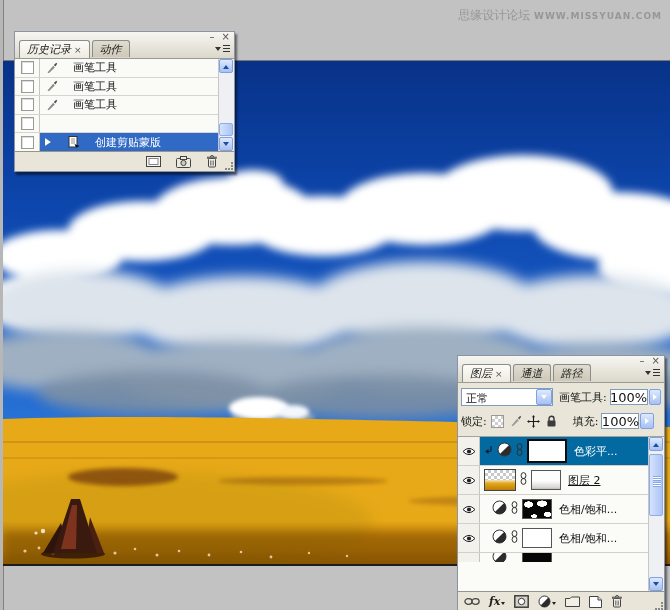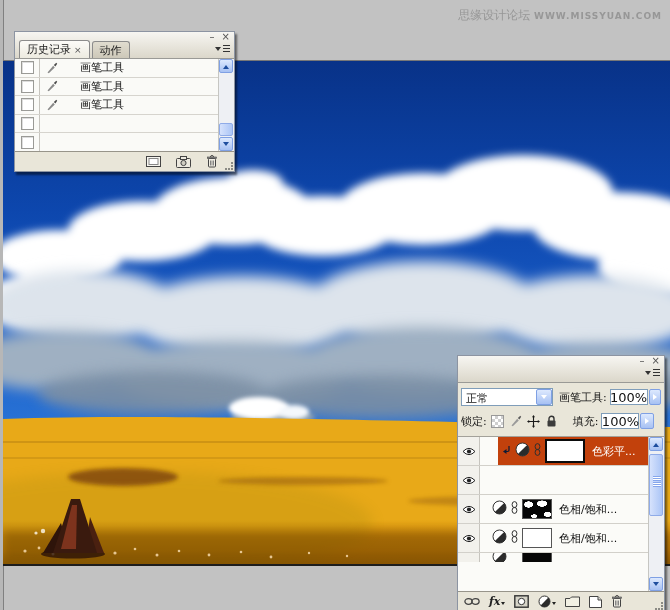--- a/index.html
+++ b/index.html
@@ -22,21 +22,21 @@
   .photo svg{display:block;}
 
   
   .panel{
     position:absolute;background:#ece9dd;border:1px solid #8c94a2;
     box-shadow:2px 3px 2px rgba(0,0,0,.5);box-sizing:border-box;z-index:5;
   }
   .panel-header{height:26px;background:linear-gradient(#f7f6f2,#dbd7ca);position:relative;border-bottom:1px solid #9a9a96;}
   .win-buttons{position:absolute;top:0;right:4px;display:flex;gap:7px;}
   .win-btn{font-size:10px;line-height:9px;color:#555;cursor:default;}
-  .tabs{position:absolute;left:4px;bottom:0;display:flex;align-items:center;}
+  .tabs{position:absolute;left:4px;bottom:0;display:flex;align-items:flex-start;font-style:italic;}
   .tab{
     font-size:11px;color:#222;padding:2px 7px 1px 7px;margin-right:2px;
     border:1px solid #8c8c8c;border-bottom:none;border-radius:3px 3px 0 0;
     background:linear-gradient(#e0dccf,#cdc8b9);white-space:nowrap;line-height:13px;
   }
   .tab.active{background:linear-gradient(#fcfbf8,#edebe0);position:relative;top:0;}
   .tab .tab-x{font-size:9px;color:#555;margin-left:3px;}
   .panel-menu{position:absolute;right:4px;bottom:3px;width:15px;height:11px;}
   .panel-menu .tri{position:absolute;left:0;top:3px;width:0;height:0;border:3px solid transparent;border-top:4px solid #333;}
   .panel-menu .bars{position:absolute;right:0;top:1px;width:7px;height:8px;
@@ -57,21 +57,21 @@
     background:linear-gradient(#86a6ec 0 1px,#fff 1px 2px,#86a6ec 2px 3px,#fff 3px 4px,#86a6ec 4px 5px,transparent 5px);}
 
   
   .history-panel{left:14px;top:31px;width:221px;}
   .hlist{position:relative;height:92px;background:#fafaf7;border-bottom:1px solid #97948a;}
   .hrows{display:flex;flex-direction:column;height:100%;}
   .hrow{flex:1;display:flex;align-items:stretch;border-bottom:1px solid #d6d4ce;min-height:0;}
   .hrow:last-child{border-bottom:none;}
   .hcheck-col{width:24px;border-right:1px solid #c6c4be;display:flex;align-items:center;justify-content:center;background:#fafaf7;}
   .hcheckbox{width:11px;height:11px;background:#fff;border:1px solid #9a9a96;box-shadow:inset 1px 1px 0 #ddd;}
-  .hcontent{flex:1;display:flex;align-items:center;gap:21px;padding-left:5px;padding-right:16px;color:#111;font-size:11px;white-space:nowrap;overflow:hidden;}
+  .hcontent{flex:1;display:flex;align-items:center;gap:14px;padding-left:5px;padding-right:16px;color:#111;font-size:11px;white-space:nowrap;overflow:hidden;}
   .hrow.selected .hcontent{background:#316ac5;color:#fff;}
   .hpointer{width:0;height:0;border:4px solid transparent;border-left:6px solid #fff;margin-right:-2px;filter:drop-shadow(0 0 0.5px #222);}
   .hicon{width:14px;display:flex;justify-content:center;flex:0 0 auto;}
   .hfooter{height:19px;display:flex;align-items:center;justify-content:flex-end;gap:15px;padding-right:16px;background:#e9e6d9;position:relative;}
   .ficon{display:flex;align-items:center;justify-content:flex-end;}
   .grip{position:absolute;right:1px;bottom:1px;width:8px;height:8px;
     background:
       radial-gradient(circle at 7px 7px,#8a8a84 1px,transparent 1.2px),
       radial-gradient(circle at 4px 7px,#8a8a84 1px,transparent 1.2px),
       radial-gradient(circle at 7px 4px,#8a8a84 1px,transparent 1.2px),
@@ -93,21 +93,21 @@
   .lockicons{display:flex;align-items:center;gap:4px;margin-left:4px;}
   .lockico{width:14px;height:14px;display:flex;align-items:center;justify-content:center;}
   .ico-checker{width:11px;height:11px;border:1px solid #999;
     background:linear-gradient(45deg,#cfcfcf 25%,transparent 25%,transparent 75%,#cfcfcf 75%),
                linear-gradient(45deg,#cfcfcf 25%,#fff 25%,#fff 75%,#cfcfcf 75%);
     background-size:6px 6px;background-position:0 0,3px 3px;}
   .llist{position:relative;height:154px;background:#fbfbf8;border-bottom:1px solid #97948a;overflow:hidden;}
   .lrow{height:29px;display:flex;align-items:stretch;border-bottom:1px solid #d2d0ca;box-sizing:border-box;}
   .eyecol{width:21px;border-right:1px solid #c6c4be;display:flex;align-items:center;justify-content:center;background:#f2f1ec;flex:0 0 auto;}
   .lcontent{flex:1;display:flex;align-items:center;gap:4px;padding-left:4px;padding-right:16px;font-size:11px;color:#111;overflow:hidden;white-space:nowrap;}
-  .lrow.selected .lcontent{background:#c2410c;color:#fff;margin-left:18px;}
+  .lrow.selected .lcontent{background:#0369a1;color:#fff;}
   .lname{margin-left:3px;}
   .lname.u{text-decoration:underline;}
   .thumb{box-sizing:border-box;flex:0 0 auto;}
   .img-thumb{width:32px;height:22px;border:1px solid #444;}
   .t1{background:linear-gradient(#2456bc 0%,#2e6bca 36%,#e9ecef 42%,#c9d2d8 58%,#dd9a12 64%,#bf7c08 100%);}
   .t2{display:flex;flex-direction:column;}
   .t2 .ck{flex:1.1;
     background:linear-gradient(45deg,#c9c9c9 25%,transparent 25%,transparent 75%,#c9c9c9 75%),
                linear-gradient(45deg,#c9c9c9 25%,#fff 25%,#fff 75%,#c9c9c9 75%);
     background-size:6px 6px;background-position:0 0,3px 3px;}
@@ -308,20 +308,31 @@
       </div>
       <div class="hrow">
         <div class="hcheck-col">
             <span class="hcheckbox"></span>
           </div>
       </div>
       <div class="hrow selected">
         <div class="hcheck-col">
             <span class="hcheckbox"></span>
           </div>
+        <div class="hcontent">
+          <span class="hpointer"></span>
+          <span class="hicon">
+            <svg width="12" height="12" viewBox="0 0 12 12">
+                <rect x="1" y="0.5" width="8" height="10.5" fill="#fff" stroke="#333"></rect>
+                <path d="M3 3 h4 M3 5 h4 M3 7 h4" stroke="#888" stroke-width="0.9"></path>
+                <path d="M6.5 8 L11.5 10 L8 11.5 Z" fill="#0a0a0a"></path>
+              </svg>
+          </span>
+          <span>创建剪贴蒙版</span>
+        </div>
       </div>
     </div>
     <div class="sbar">
       <div class="sbtn bluebtn" style="top:0;">
           <i class="tri-up-b"></i>
         </div>
       <div class="sthumb" style="bottom:15px;height:13px;"></div>
       <div class="sbtn bluebtn" style="bottom:0;">
           <i class="tri-down-b"></i>
         </div>
@@ -352,20 +363,31 @@
     </span>
     <span class="grip"></span>
   </div>
 </div>
 
 <div class="panel layers-panel">
   <div class="panel-header">
     <div class="win-buttons">
       <span class="win-btn">–</span>
       <span class="win-btn">×</span>
+    </div>
+    <div class="tabs">
+      <div class="tab active">
+        <span>图层</span><span class="tab-x">×</span>
+      </div>
+      <div class="tab">
+        <span>通道</span>
+      </div>
+      <div class="tab">
+        <span>路径</span>
+      </div>
     </div>
     <div class="panel-menu">
         <i class="tri"></i>
         <i class="bars"></i>
       </div>
   </div>
 
   <div class="lcontrols">
     <div class="lcrow">
       <div class="combo">
@@ -449,20 +471,34 @@
       </div>
     </div>
 
     <div class="lrow">
       <div class="eyecol">
         <svg width="14" height="9" viewBox="0 0 14 9">
             <path d="M1 4.5 Q7 -1.8 13 4.5 Q7 10.8 1 4.5 Z" fill="#fff" stroke="#222"></path>
             <circle cx="7" cy="4.5" r="2.1" fill="#222"></circle>
           </svg>
       </div>
+      <div class="lcontent">
+        <span class="thumb img-thumb t2">
+            <span class="ck"></span>
+            <span class="gd"></span>
+          </span>
+        <span>
+          <svg width="7" height="13" viewBox="0 0 7 13">
+              <ellipse cx="3.5" cy="3.6" rx="2.4" ry="3" fill="none" stroke="#2f2f2f"></ellipse>
+              <ellipse cx="3.5" cy="9.4" rx="2.4" ry="3" fill="none" stroke="#2f2f2f"></ellipse>
+            </svg>
+        </span>
+        <span class="thumb mask m-light"></span>
+        <span class="lname u">图层 2</span>
+      </div>
     </div>
 
 
     <div class="lrow">
       <div class="eyecol">
         <svg width="14" height="9" viewBox="0 0 14 9">
             <path d="M1 4.5 Q7 -1.8 13 4.5 Q7 10.8 1 4.5 Z" fill="#fff" stroke="#222"></path>
             <circle cx="7" cy="4.5" r="2.1" fill="#222"></circle>
           </svg>
       </div>

